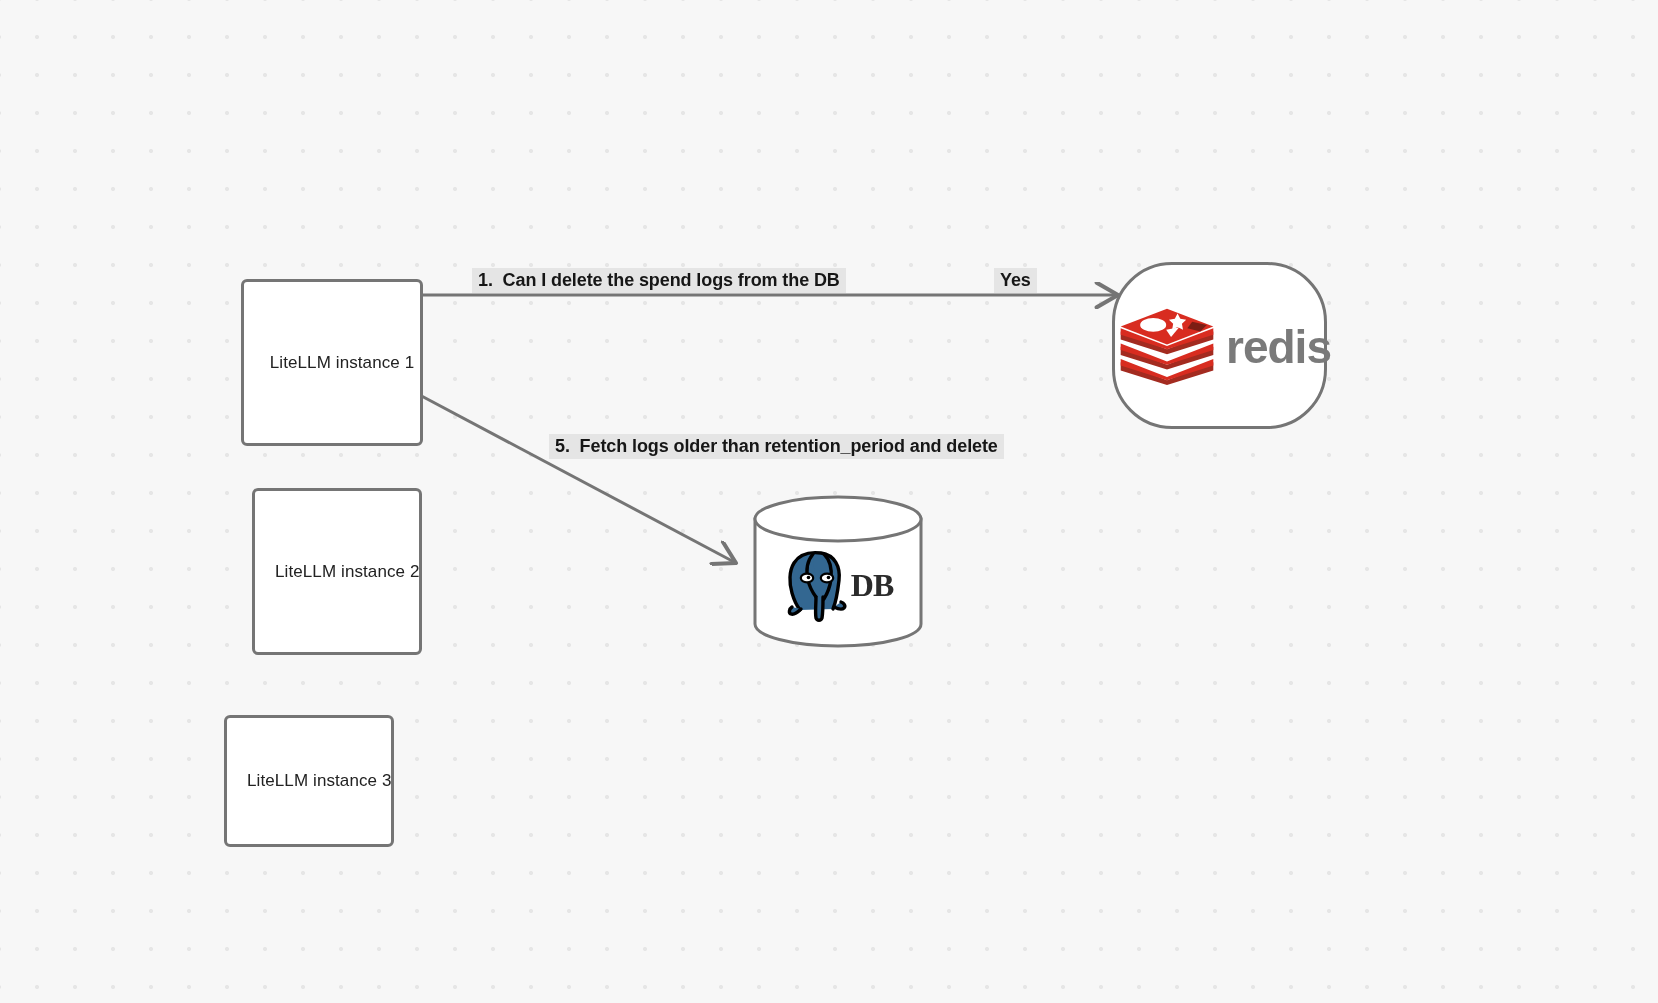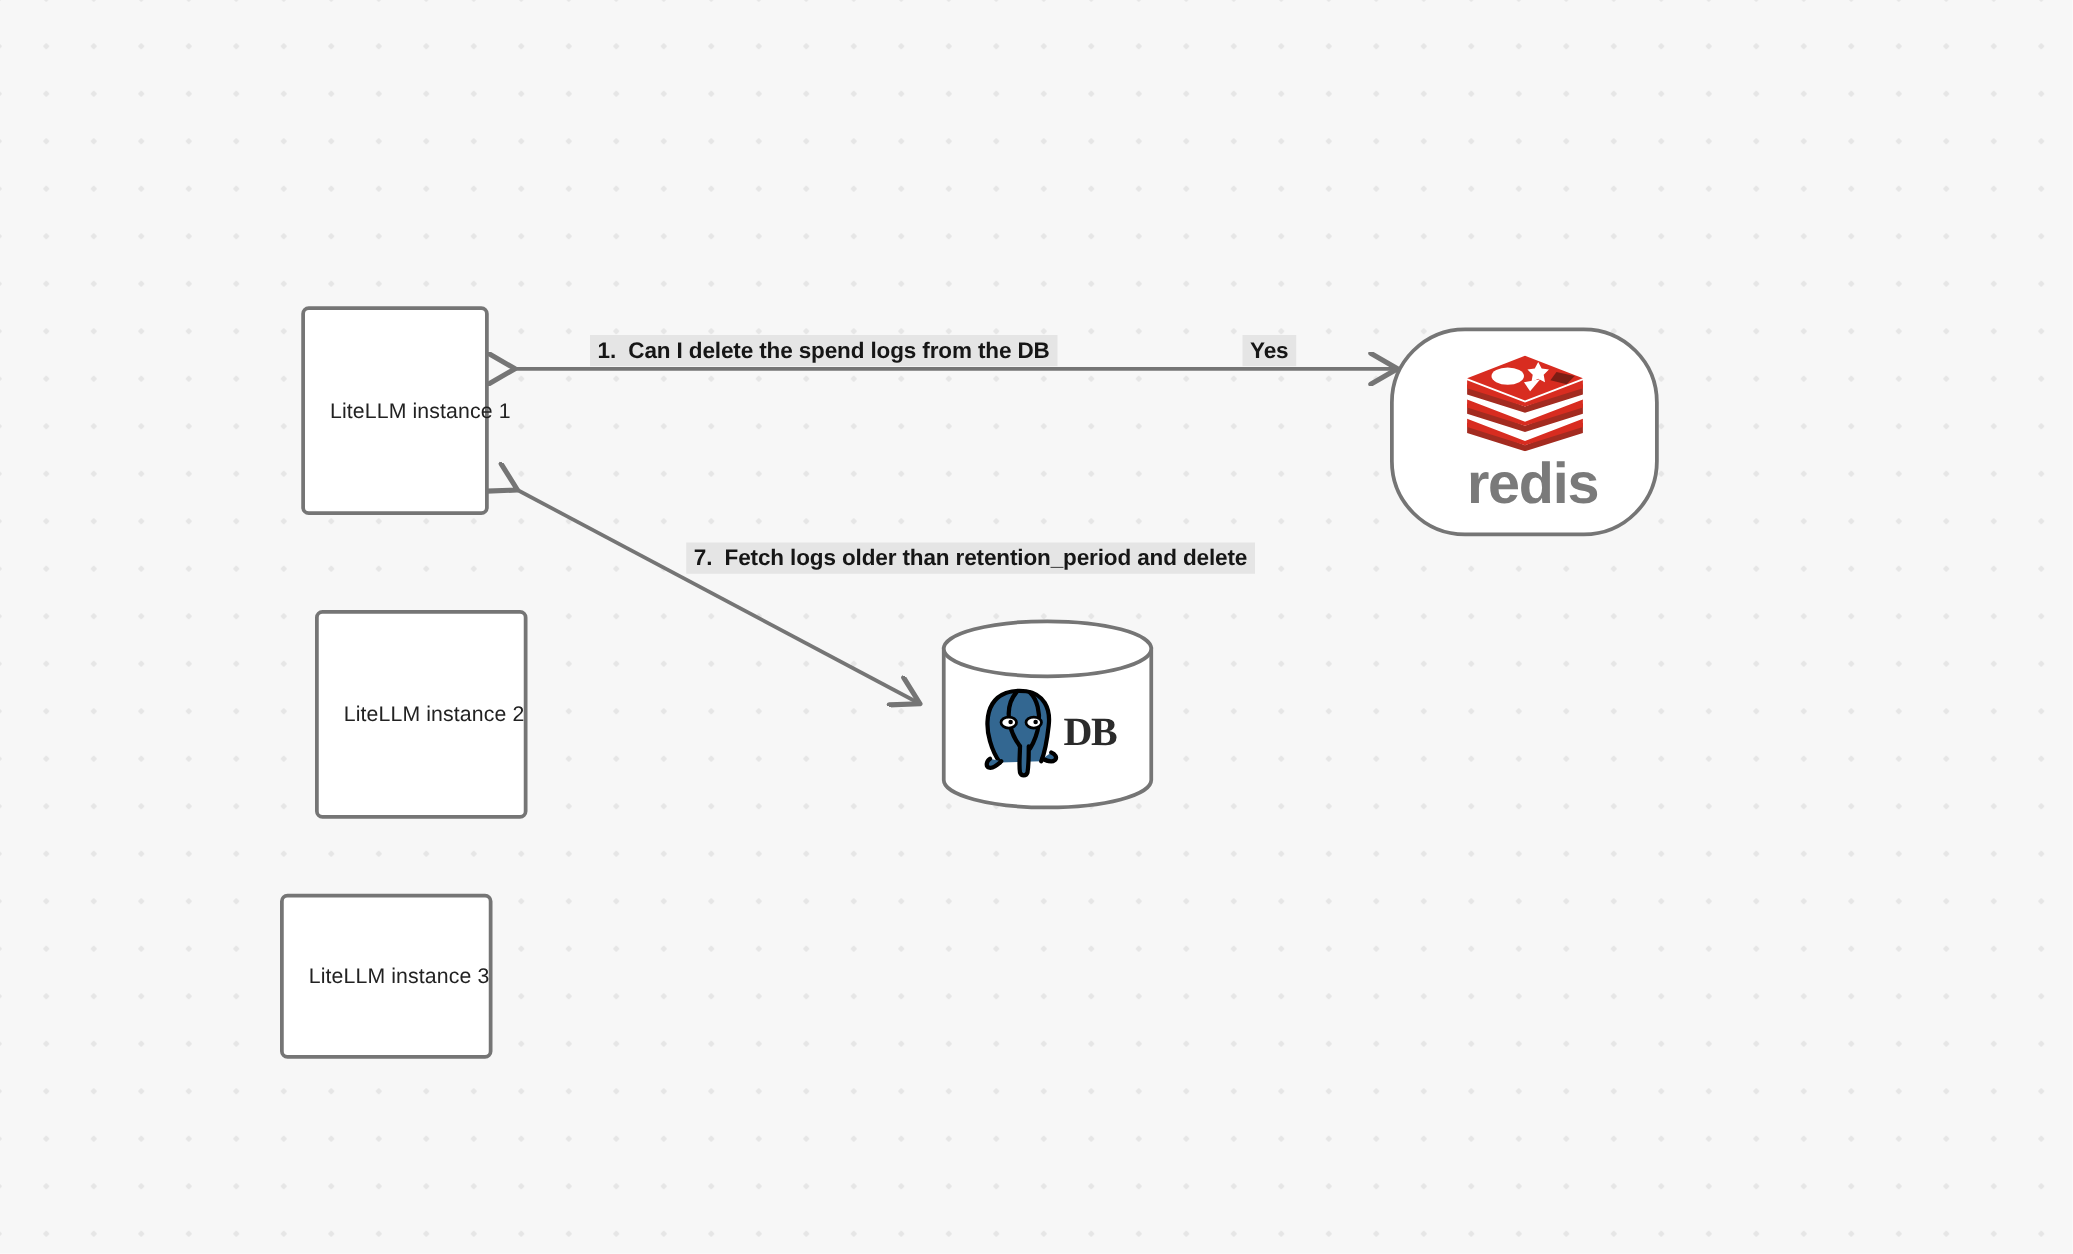--- a/index.html
+++ b/index.html
@@ -59,22 +59,22 @@
     font-size: 18px;
     font-weight: bold;
     color: #161616;
     background: #e5e5e5;
     white-space: pre;
     padding: 2px 6px;
     letter-spacing: -0.1px;
   }
   .redis-wrap {
     display: flex;
-    flex-direction: column;
-    align-items: flex-end;
+    flex-direction: row;
+    align-items: center;
     justify-content: center;
   }
   .pg-wrap {
     position: absolute;
     display: flex;
     flex-direction: row;
     align-items: center;
     justify-content: center;
   }
   .pg-db-text {
@@ -103,21 +103,21 @@
       </marker>
     </defs>
 
       redis --&gt;
     <line x1="412" y1="295" x2="1118" y2="295" stroke="#757575" stroke-width="3" marker-start="url(#arrowL)" marker-end="url(#arrowR)"></line>
 
       postgres DB --&gt;
     <line x1="414" y1="392" x2="736" y2="563" stroke="#757575" stroke-width="3" marker-start="url(#arrowL)" marker-end="url(#arrowR)"></line>
   </svg>
 
-  <div class="node node-rect" style="left:241px; top:245px; width:150px; height:167px;">
+  <div class="node node-rect" style="left:241px; top:279px; width:182px; height:167px;justify-content:center;">
     <span class="node-label">LiteLLM instance 1</span>
   </div>
 
   <div class="node node-rect" style="left:252px; top:488px; width:170px; height:167px;">
     <span class="node-label">LiteLLM instance 2</span>
   </div>
 
   <div class="node node-rect" style="left:224px; top:715px; width:170px; height:132px;">
     <span class="node-label">LiteLLM instance 3</span>
   </div>
@@ -172,15 +172,15 @@
         <circle cx="45.5" cy="30.5" r="1.8" fill="#000000"></circle>
       </svg>
       <span class="pg-db-text">DB</span>
     </div>
   </div>
 
   <div class="edge-label" style="left:472px; top:268px;">1.  Can I delete the spend logs from the DB</div>
 
   <div class="edge-label" style="left:962px; top:268px;margin-left:32px;">Yes</div>
 
-  <div class="edge-label" style="left:549px; top:434px;">7.  Fetch logs older than retention_period and delete</div>
+  <div class="edge-label" style="left:549px; top:434px;">5.  Fetch logs older than retention_period and delete</div>
 
 </div>
 
 </body></html>

